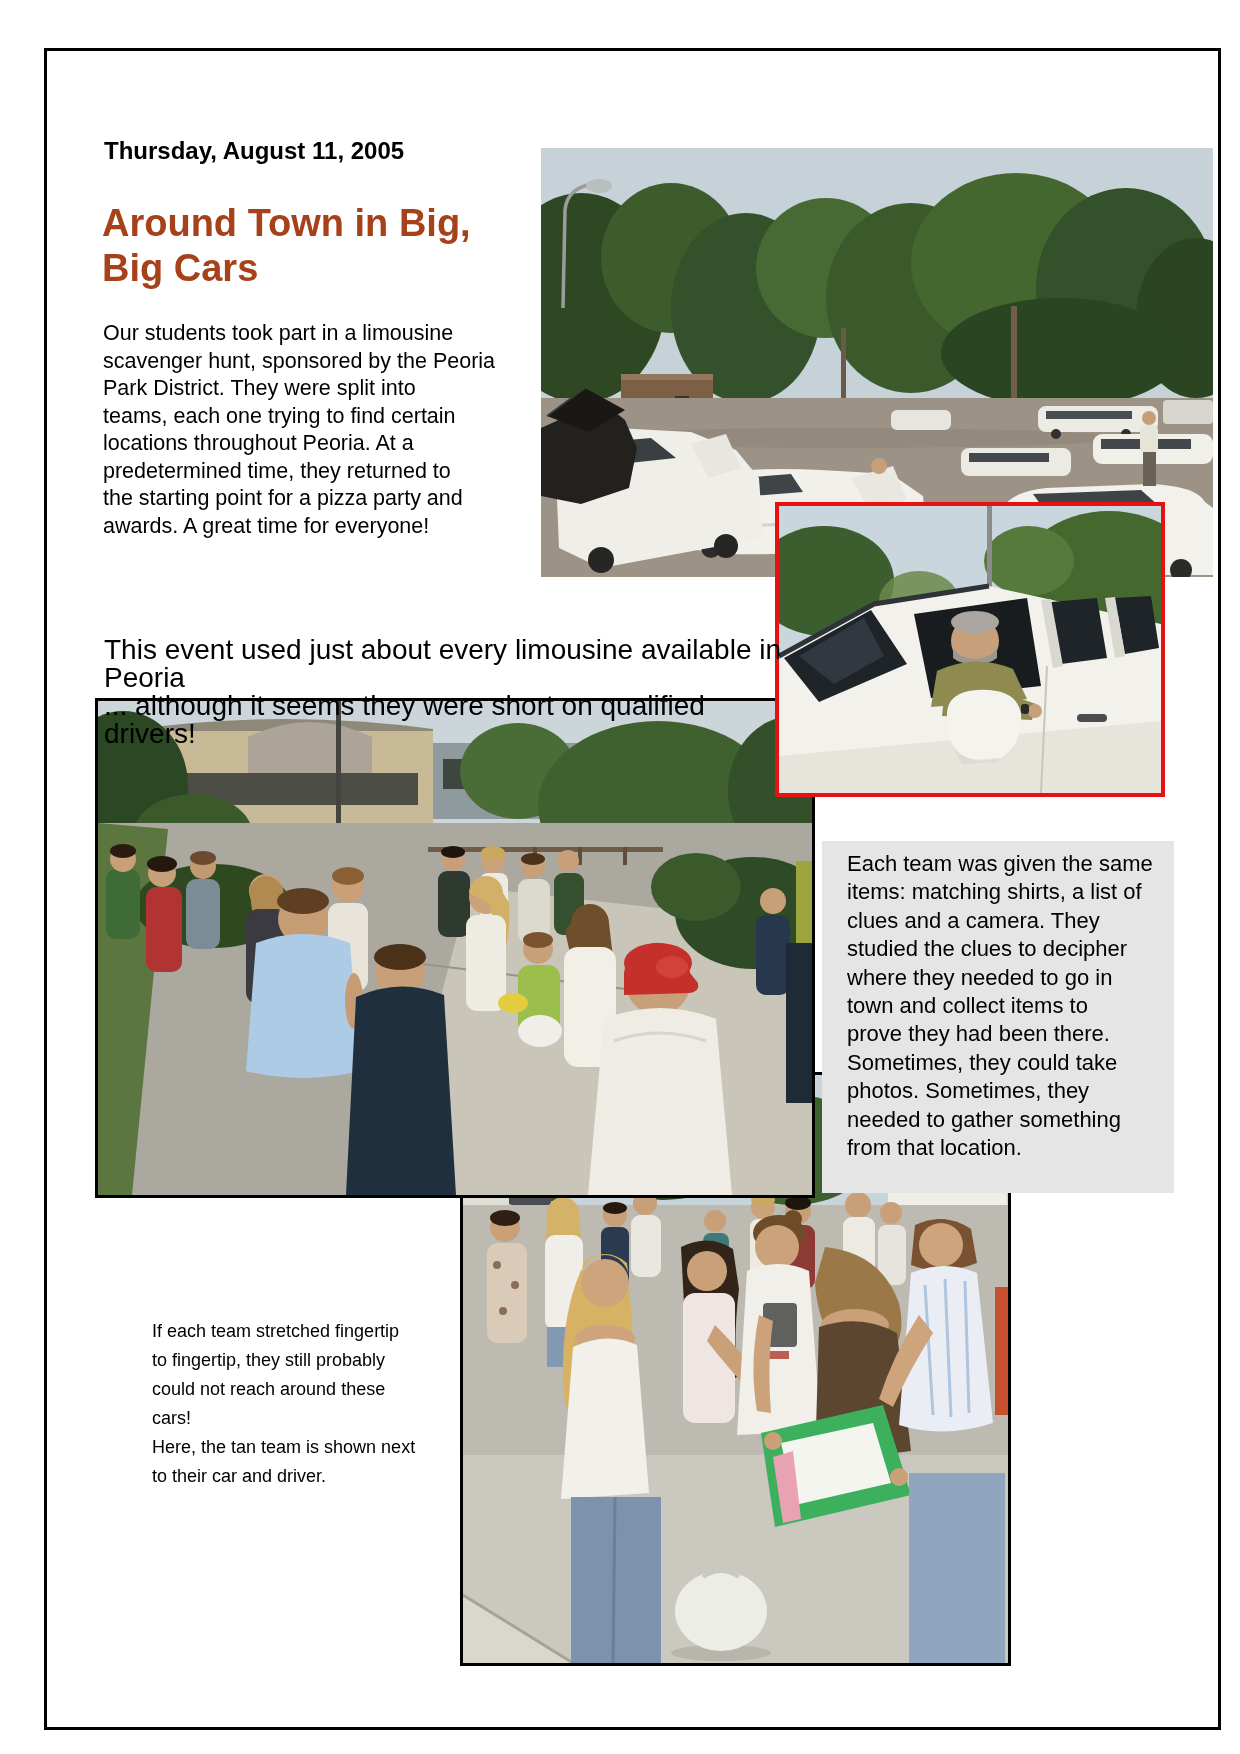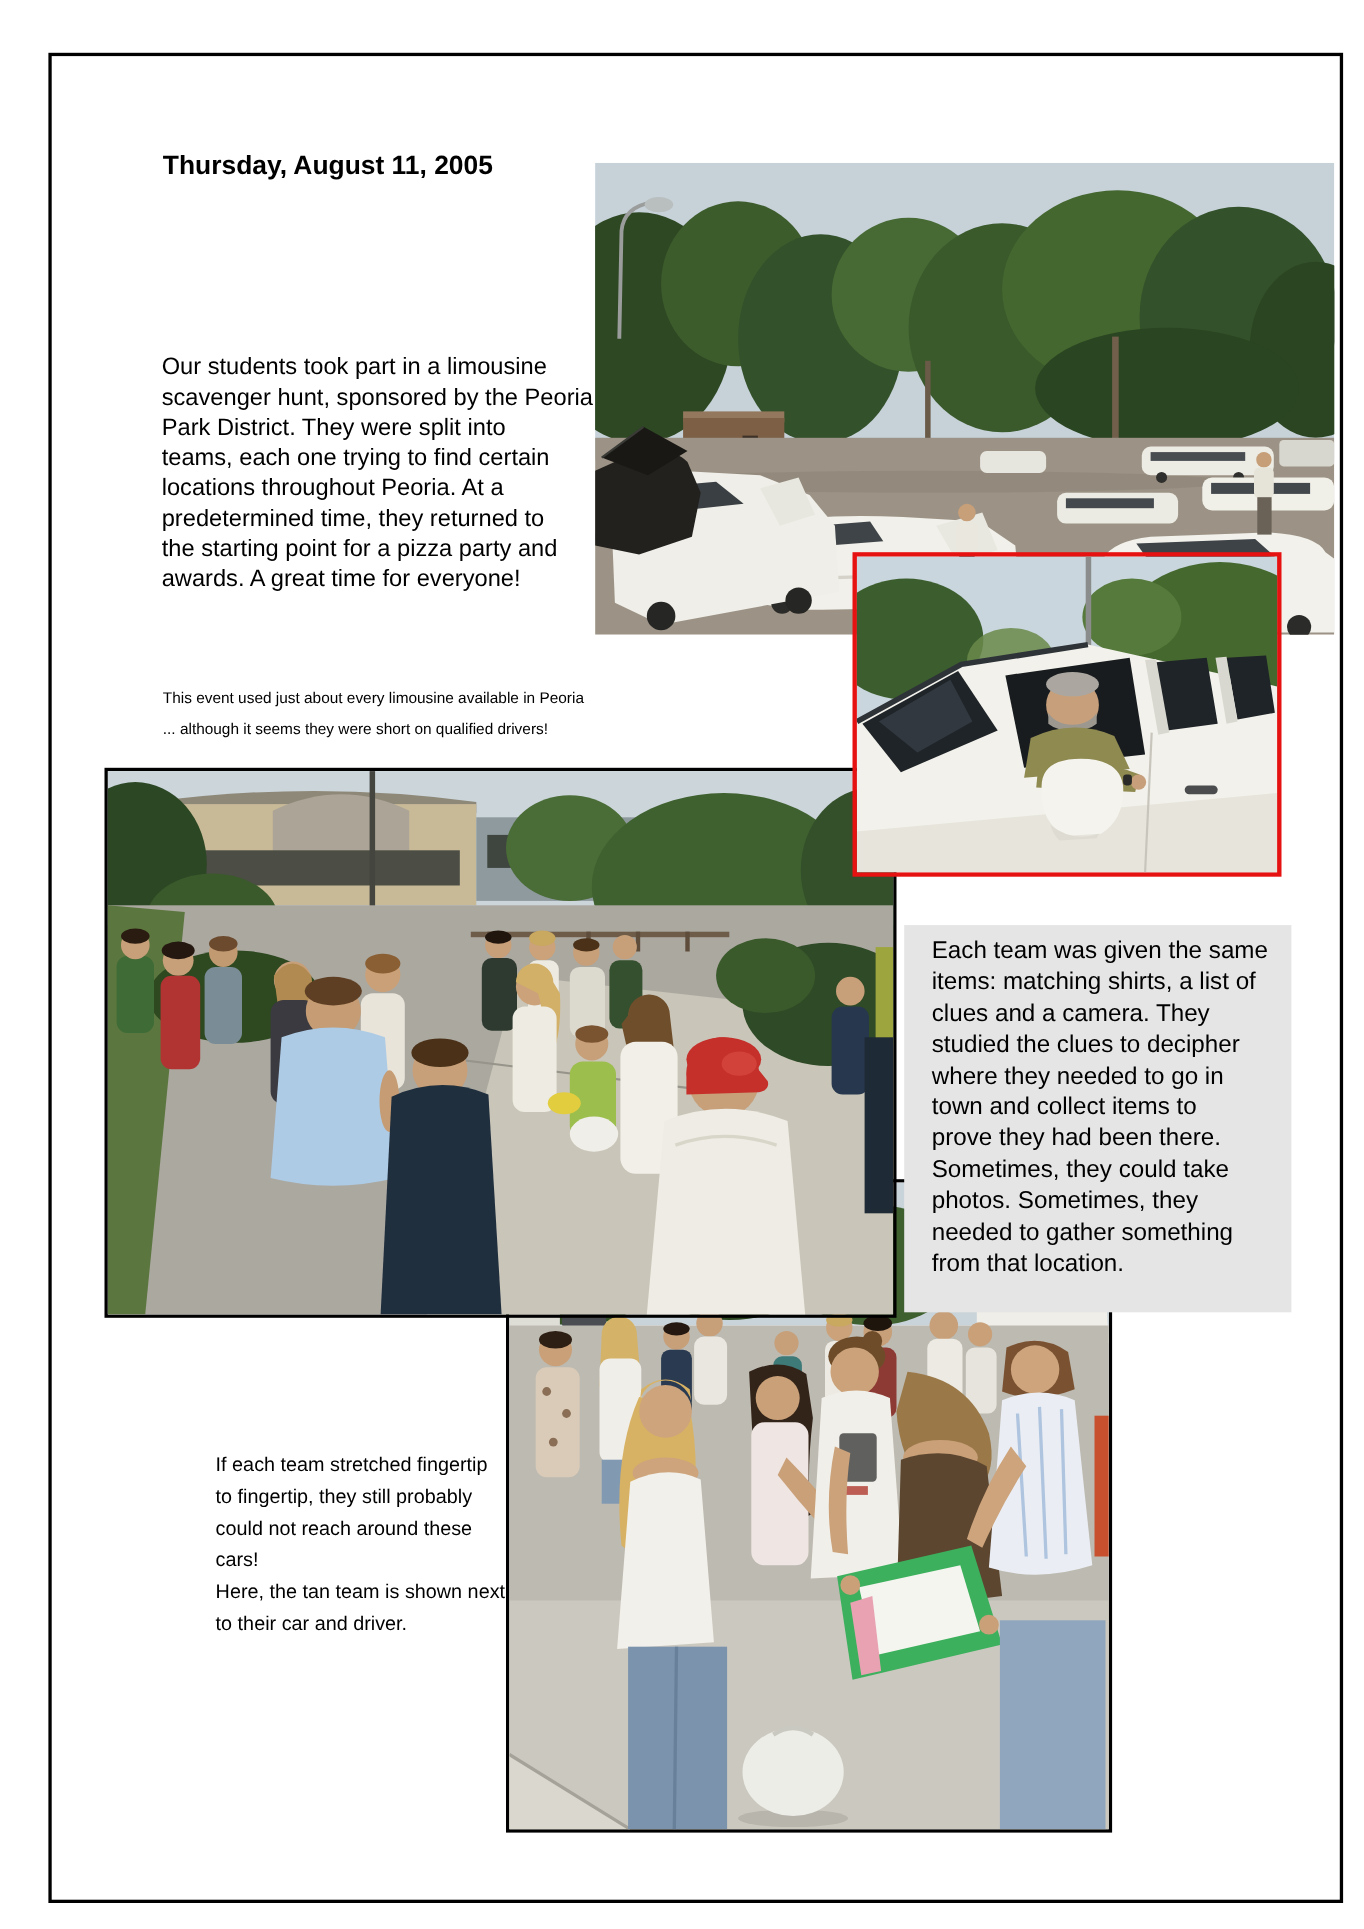--- a/index.html
+++ b/index.html
@@ -4,28 +4,28 @@
 <style>
   html,body{margin:0;padding:0;background:#fff;}
   .page{
     position:relative;width:1240px;height:1754px;background:#fff;overflow:hidden;
     font-family:"Liberation Sans","DejaVu Sans",sans-serif;color:#000;
   }
   .frame{
     position:absolute;left:44px;top:48px;width:1171px;height:1676px;
     border:3px solid var(--color-page-border,#000);
   }
-  .txt{position:absolute;white-space:pre-line;margin-left:44px;}
+  .txt{position:absolute;white-space:pre-line;}
   .date{left:104px;top:137px;font-size:24px;font-weight:bold;width:500px;}
   .title{
     left:102px;top:201px;font-size:38px;line-height:45px;font-weight:bold;
     color:var(--color-title,#A6411A);width:460px;
   }
   .intro{left:103px;top:320px;font-size:21.5px;line-height:27.5px;width:450px;}
-  .limo-note{left:104px;top:620px;font-size:14px;line-height:28px;width:690px;z-index:40;}
+  .limo-note{left:104px;top:636px;font-size:28px;line-height:28px;width:690px;z-index:40;}
   .team-note{
     position:absolute;left:822px;top:841px;width:352px;height:352px;background:#e5e5e5;z-index:40;
   }
   .team-note .inner{
     padding:9px 0 0 25px;font-size:22px;line-height:28.4px;white-space:pre-line;
   }
   .fingertip{left:152px;top:1317px;font-size:18px;line-height:29px;width:420px;z-index:40;}
   .photo{position:absolute;line-height:0;}
   .photo svg{display:block;}
   #photo1{left:541px;top:148px;z-index:10;}
@@ -33,20 +33,22 @@
   #photo3{left:95px;top:698px;border:3px solid var(--color-photo-frame-black,#000);z-index:20;}
   #photo4{left:460px;top:1072px;border:3px solid var(--color-photo-frame-black,#000);z-index:5;}
 </style>
 </head>
 <body>
 
 <div class="page">
   <div class="frame"></div>
 
   <div class="txt date">Thursday, August 11, 2005</div>
+  <div class="txt title">Around Town in Big,
+Big Cars</div>
   <div class="txt intro">Our students took part in a limousine
 scavenger hunt, sponsored by the Peoria
 Park District. They were split into
 teams, each one trying to find certain
 locations throughout Peoria. At a
 predetermined time, they returned to
 the starting point for a pizza party and
 awards. A great time for everyone!</div>
   <div class="txt limo-note">This event used just about every limousine available in Peoria
 ... although it seems they were short on qualified drivers!</div>

